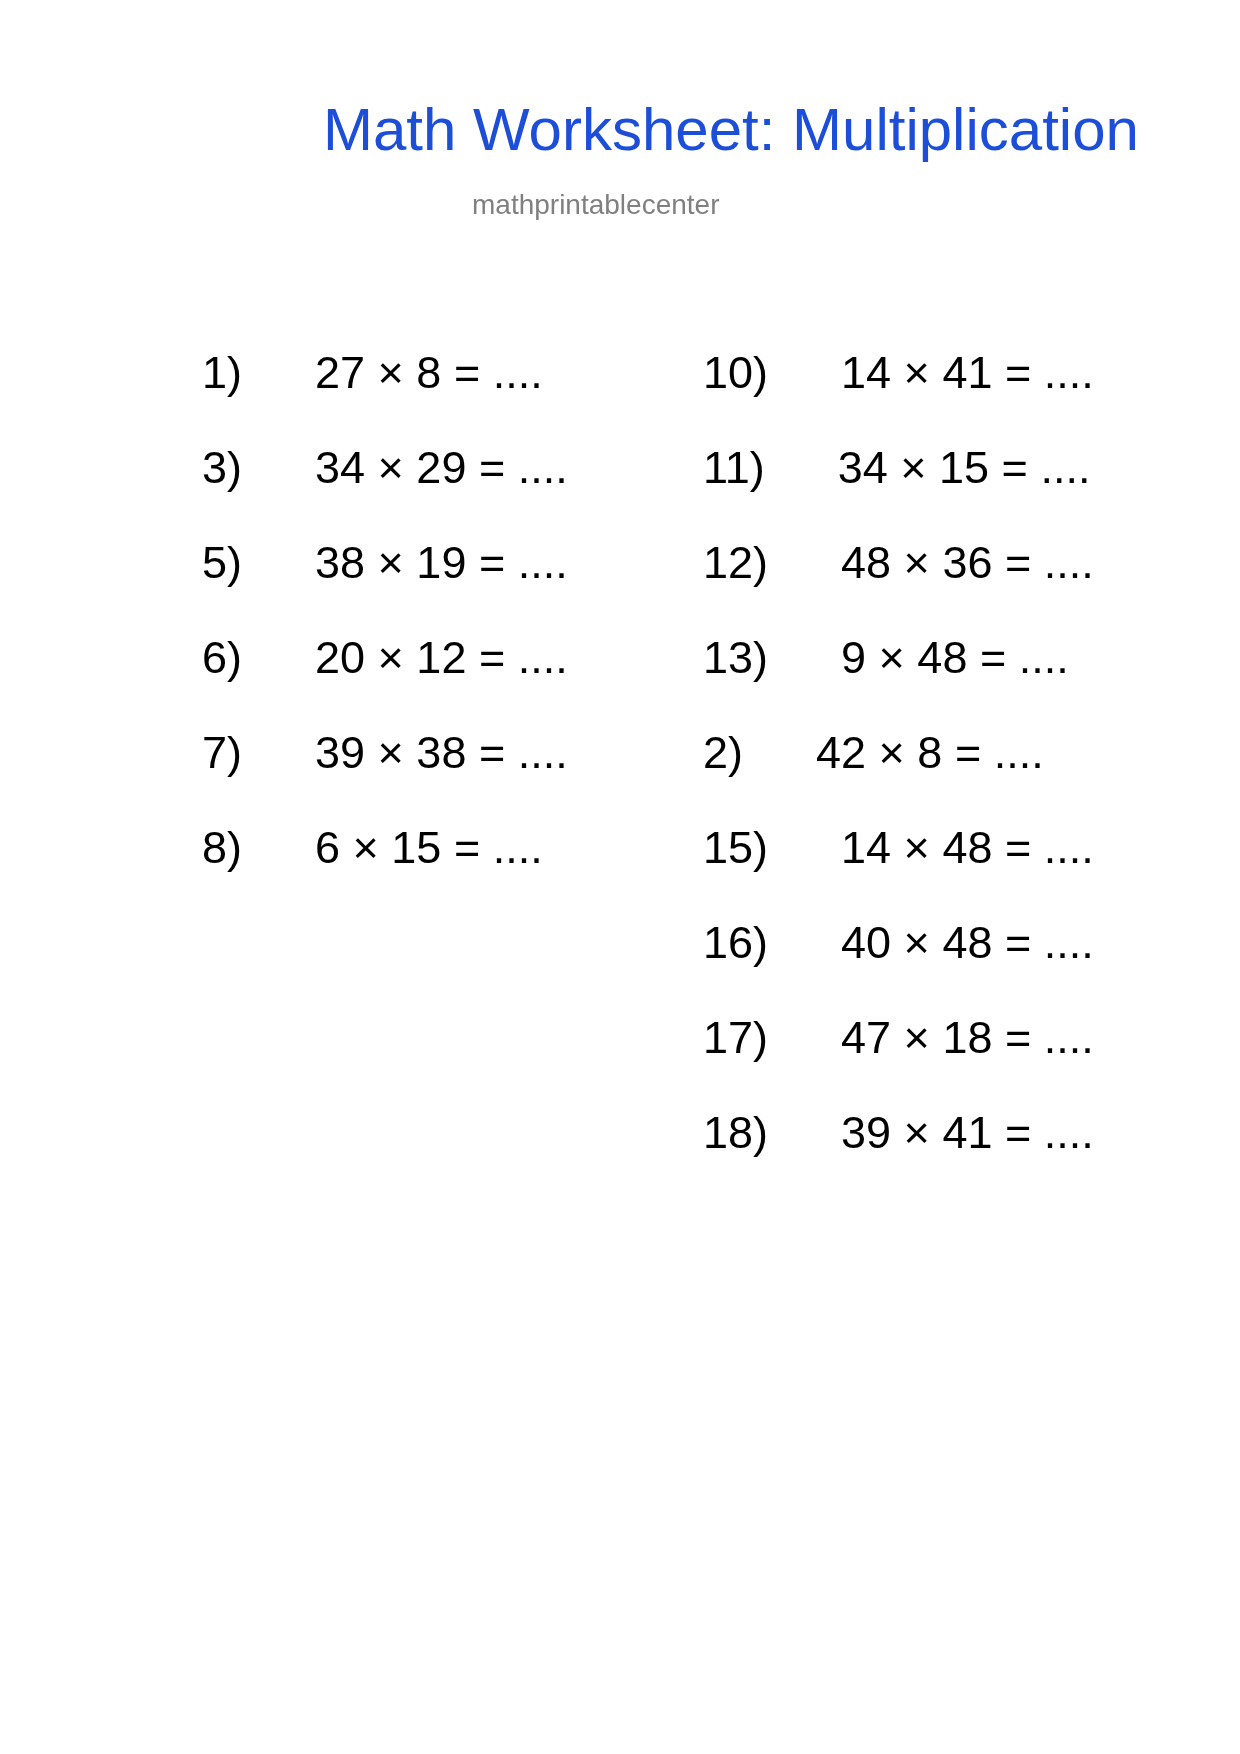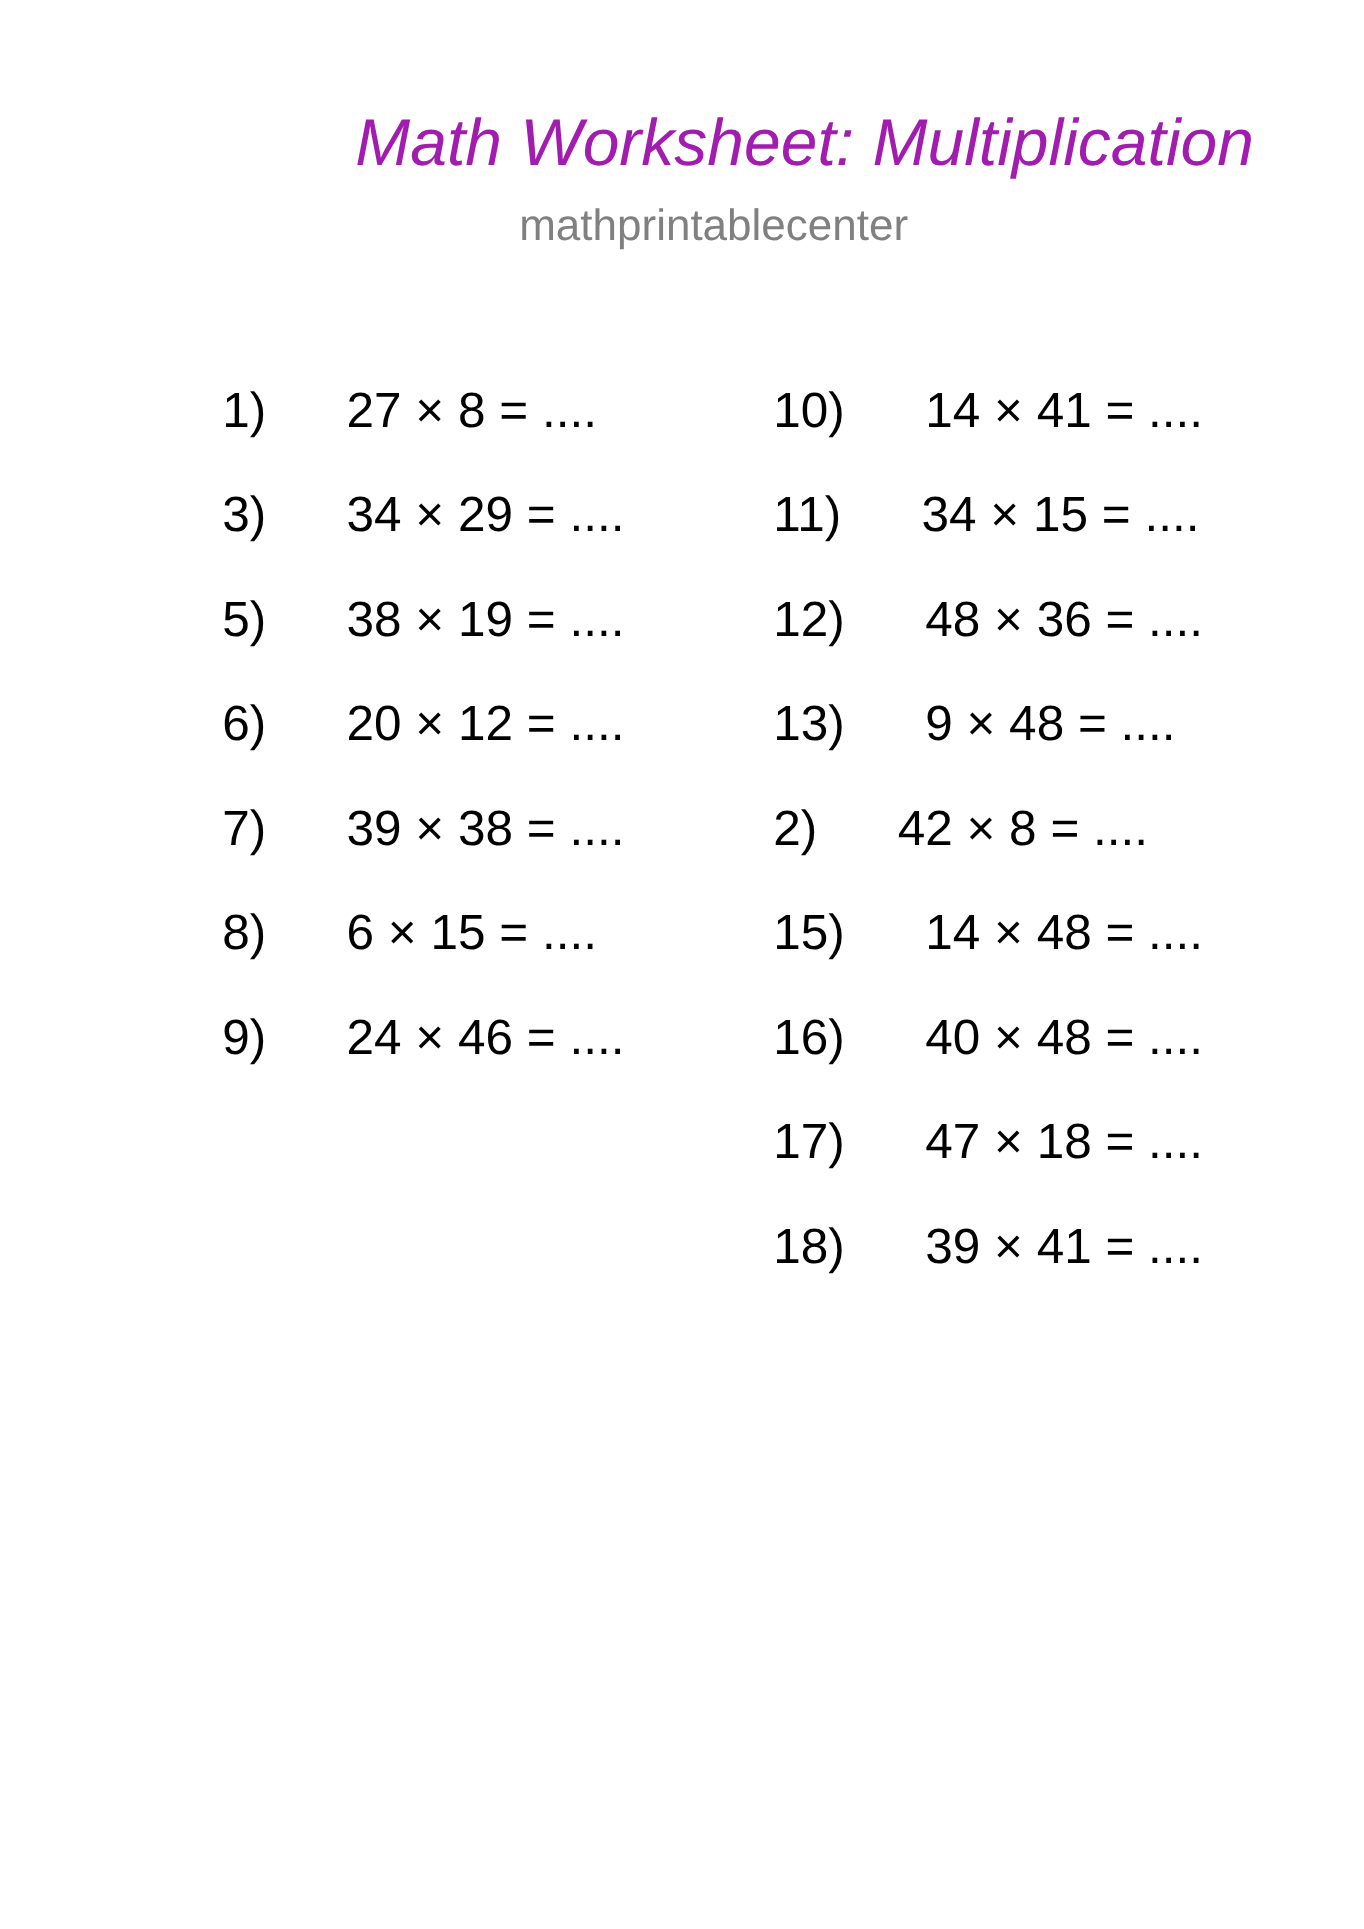--- a/index.html
+++ b/index.html
@@ -22,30 +22,29 @@
       height: 1754px;
       background: #ffffff;
     }
     .title {
       position: absolute;
       left: 323px;
       top: 95px;
       font-size: 60px;
       line-height: 70px;
       white-space: nowrap;
-      color: #a21caf;
+      color: #1d4ed8;
       margin: 0;
       font-weight: normal;
-      font-style: italic;
     }
     .subtitle {
       position: absolute;
       left: 472px;
       top: 180px;
-      font-size: 40px;
+      font-size: 28px;
       line-height: 50px;
       white-space: nowrap;
       color: #808080;
       margin: 0;
     }
     .column {
       position: absolute;
       top: 345px;
       width: 480px;
     }
@@ -70,21 +69,20 @@
   <h1 class="title">Math Worksheet: Multiplication</h1>
   <div class="subtitle">mathprintablecenter</div>
 
   <div class="column left">
     <div class="problem"><span class="num">1)</span><span class="gap">  </span><span class="expr">27 × 8 = ....</span></div>
     <div class="problem"><span class="num">3)</span><span class="gap">  </span><span class="expr">34 × 29 = ....</span></div>
     <div class="problem"><span class="num">5)</span><span class="gap">  </span><span class="expr">38 × 19 = ....</span></div>
     <div class="problem"><span class="num">6)</span><span class="gap">  </span><span class="expr">20 × 12 = ....</span></div>
     <div class="problem"><span class="num">7)</span><span class="gap">  </span><span class="expr">39 × 38 = ....</span></div>
     <div class="problem"><span class="num">8)</span><span class="gap">  </span><span class="expr">6 × 15 = ....</span></div>
-    <div class="problem"><span class="num">9)</span><span class="gap">  </span><span class="expr">24 × 46 = ....</span></div>
   </div>
 
   <div class="column right">
     <div class="problem"><span class="num">10)</span><span class="gap">  </span><span class="expr">14 × 41 = ....</span></div>
     <div class="problem"><span class="num">11)</span><span class="gap">  </span><span class="expr">34 × 15 = ....</span></div>
     <div class="problem"><span class="num">12)</span><span class="gap">  </span><span class="expr">48 × 36 = ....</span></div>
     <div class="problem"><span class="num">13)</span><span class="gap">  </span><span class="expr">9 × 48 = ....</span></div>
     <div class="problem"><span class="num">2)</span><span class="gap">  </span><span class="expr">42 × 8 = ....</span></div>
     <div class="problem"><span class="num">15)</span><span class="gap">  </span><span class="expr">14 × 48 = ....</span></div>
     <div class="problem"><span class="num">16)</span><span class="gap">  </span><span class="expr">40 × 48 = ....</span></div>

